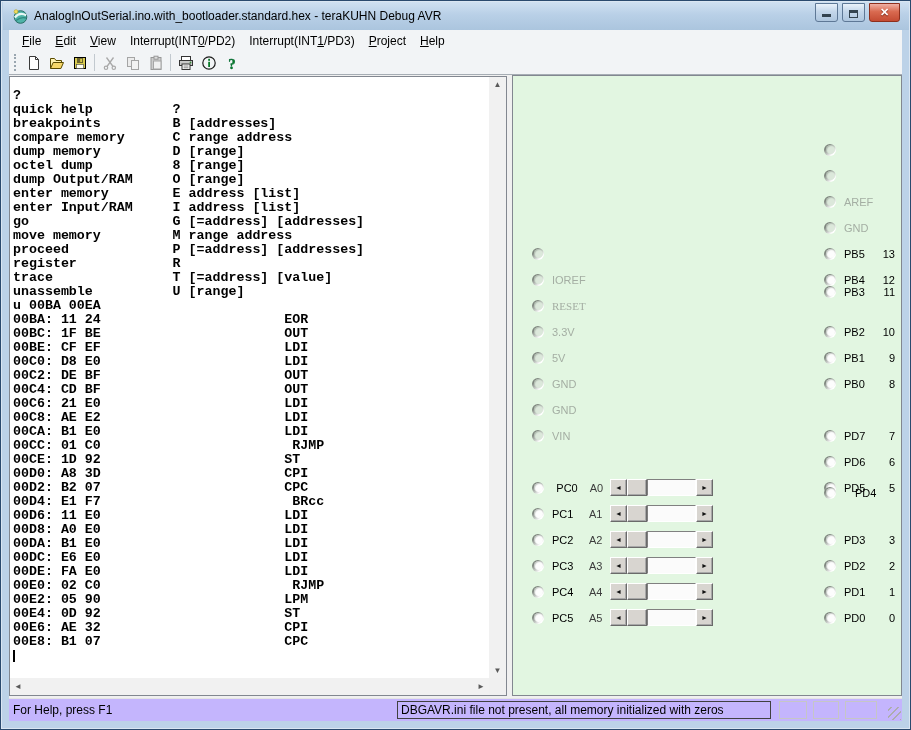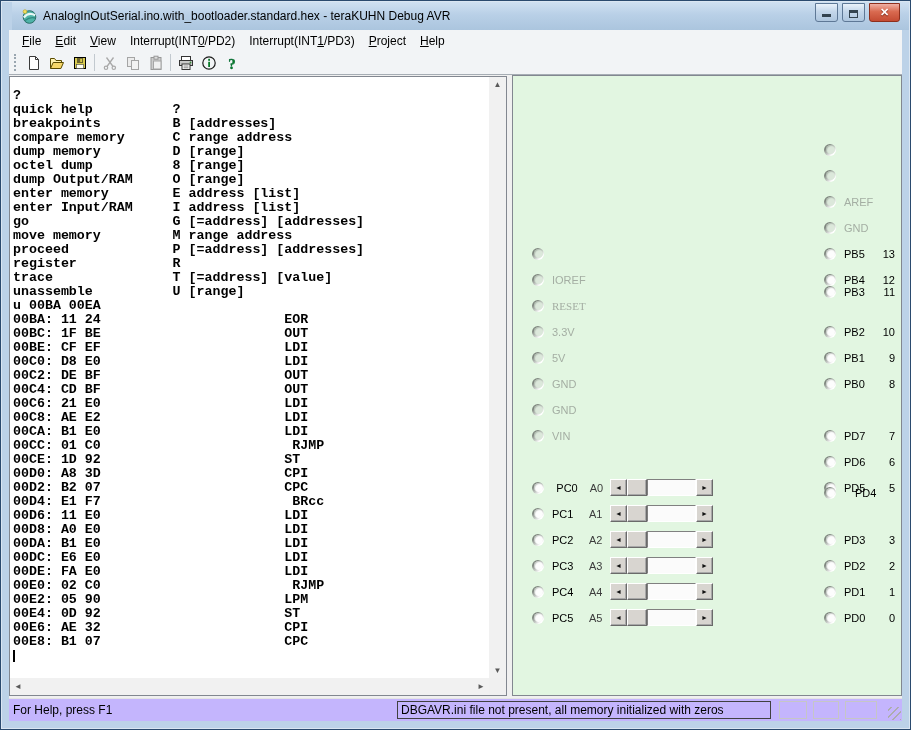--- a/index.html
+++ b/index.html
@@ -4,21 +4,21 @@
 <style>
   * { box-sizing: border-box; margin: 0; padding: 0; }
   html,body { width: 911px; height: 730px; }
   body { font-family: "Liberation Sans", sans-serif; position: relative; overflow: hidden; background: #fff; }
 
   
   .window { position:absolute; inset:0; background:#bcd2e8; border:1px solid #2a4a6e;
             box-shadow: inset 0 0 0 1px rgba(255,255,255,.45); }
 
   
-  .titlebar { position:absolute; top:1px; left:11px; right:1px; height:28px;
+  .titlebar { position:absolute; top:1px; left:2px; right:1px; height:28px;
               background: linear-gradient(180deg,#cfe0f1 0%, #b9d0e7 45%, #abc5de 100%);
               display:flex; align-items:center; padding-left:9px; }
   .app-icon { width:16px; height:16px; flex:none; }
   .title-text { font-size:12px; color:#000; margin-left:6px; white-space:nowrap; }
   .win-buttons { position:absolute; top:1px; right:9px; display:flex; gap:4px; }
   .win-btn { height:19px; border:1px solid #5e7896; border-radius:0 0 3px 3px;
              background: linear-gradient(180deg,#eaf2fa 0%, #c3d6ea 45%, #aec6de 100%);
              display:flex; align-items:flex-end; justify-content:center; cursor:default; }
   .btn-min { width:23px; } .btn-max { width:23px; } .btn-close { width:31px;
              background: linear-gradient(180deg,#f0b0a4 0%, #d96a50 45%, #c44b33 100%);

